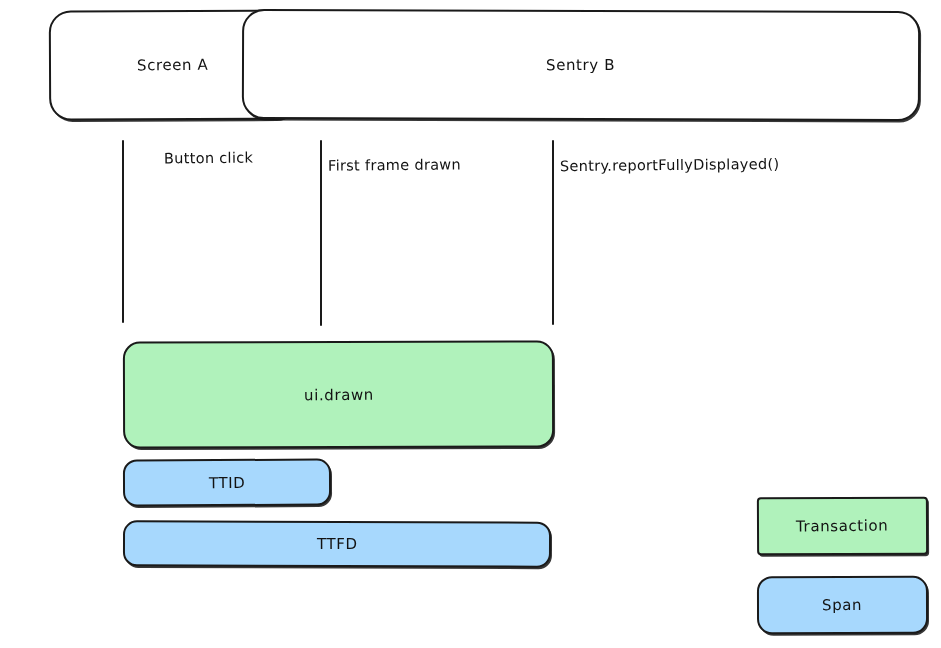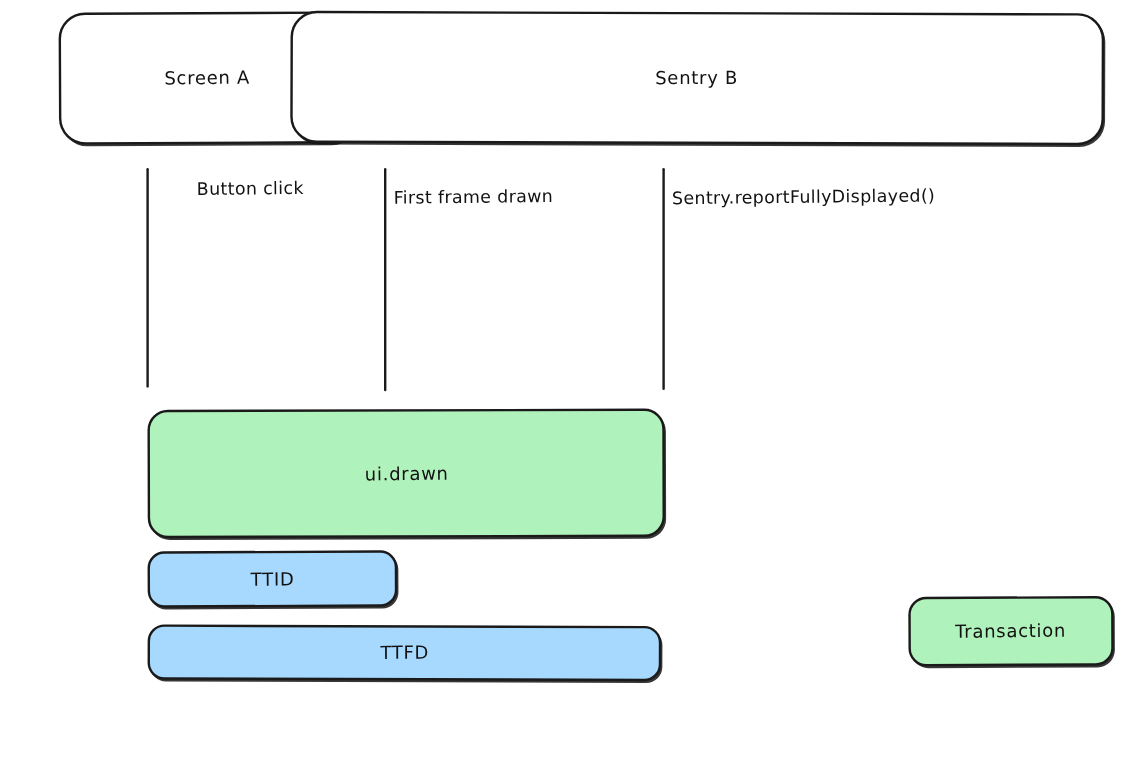--- a/index.html
+++ b/index.html
@@ -96,18 +96,21 @@
   </div>
 
   <div class="box blue j1" style="left:123px; top:459px; width:208px; height:47px; border-radius:14px;text-align:center;">
     <span class="label">TTID</span>
   </div>
 
   <div class="box blue j2" style="left:123px; top:521px; width:428px; height:46px; border-radius:14px;">
     <span class="label">TTFD</span>
   </div>
 
-  <div class="box green j1" style="left:757px; top:497px; width:171px; height:58px; border-radius:15px;">
+  <div class="box green j1" style="left:757px; top:497px; width:171px; height:58px; border-radius:4px;">
     <span class="label">Transaction</span>
   </div>
 
+  <div class="box blue j3" style="left:757px; top:576px; width:171px; height:58px; border-radius:15px;">
+    <span class="label">Span</span>
+  </div>
 
 </div>
 
 </body></html>

